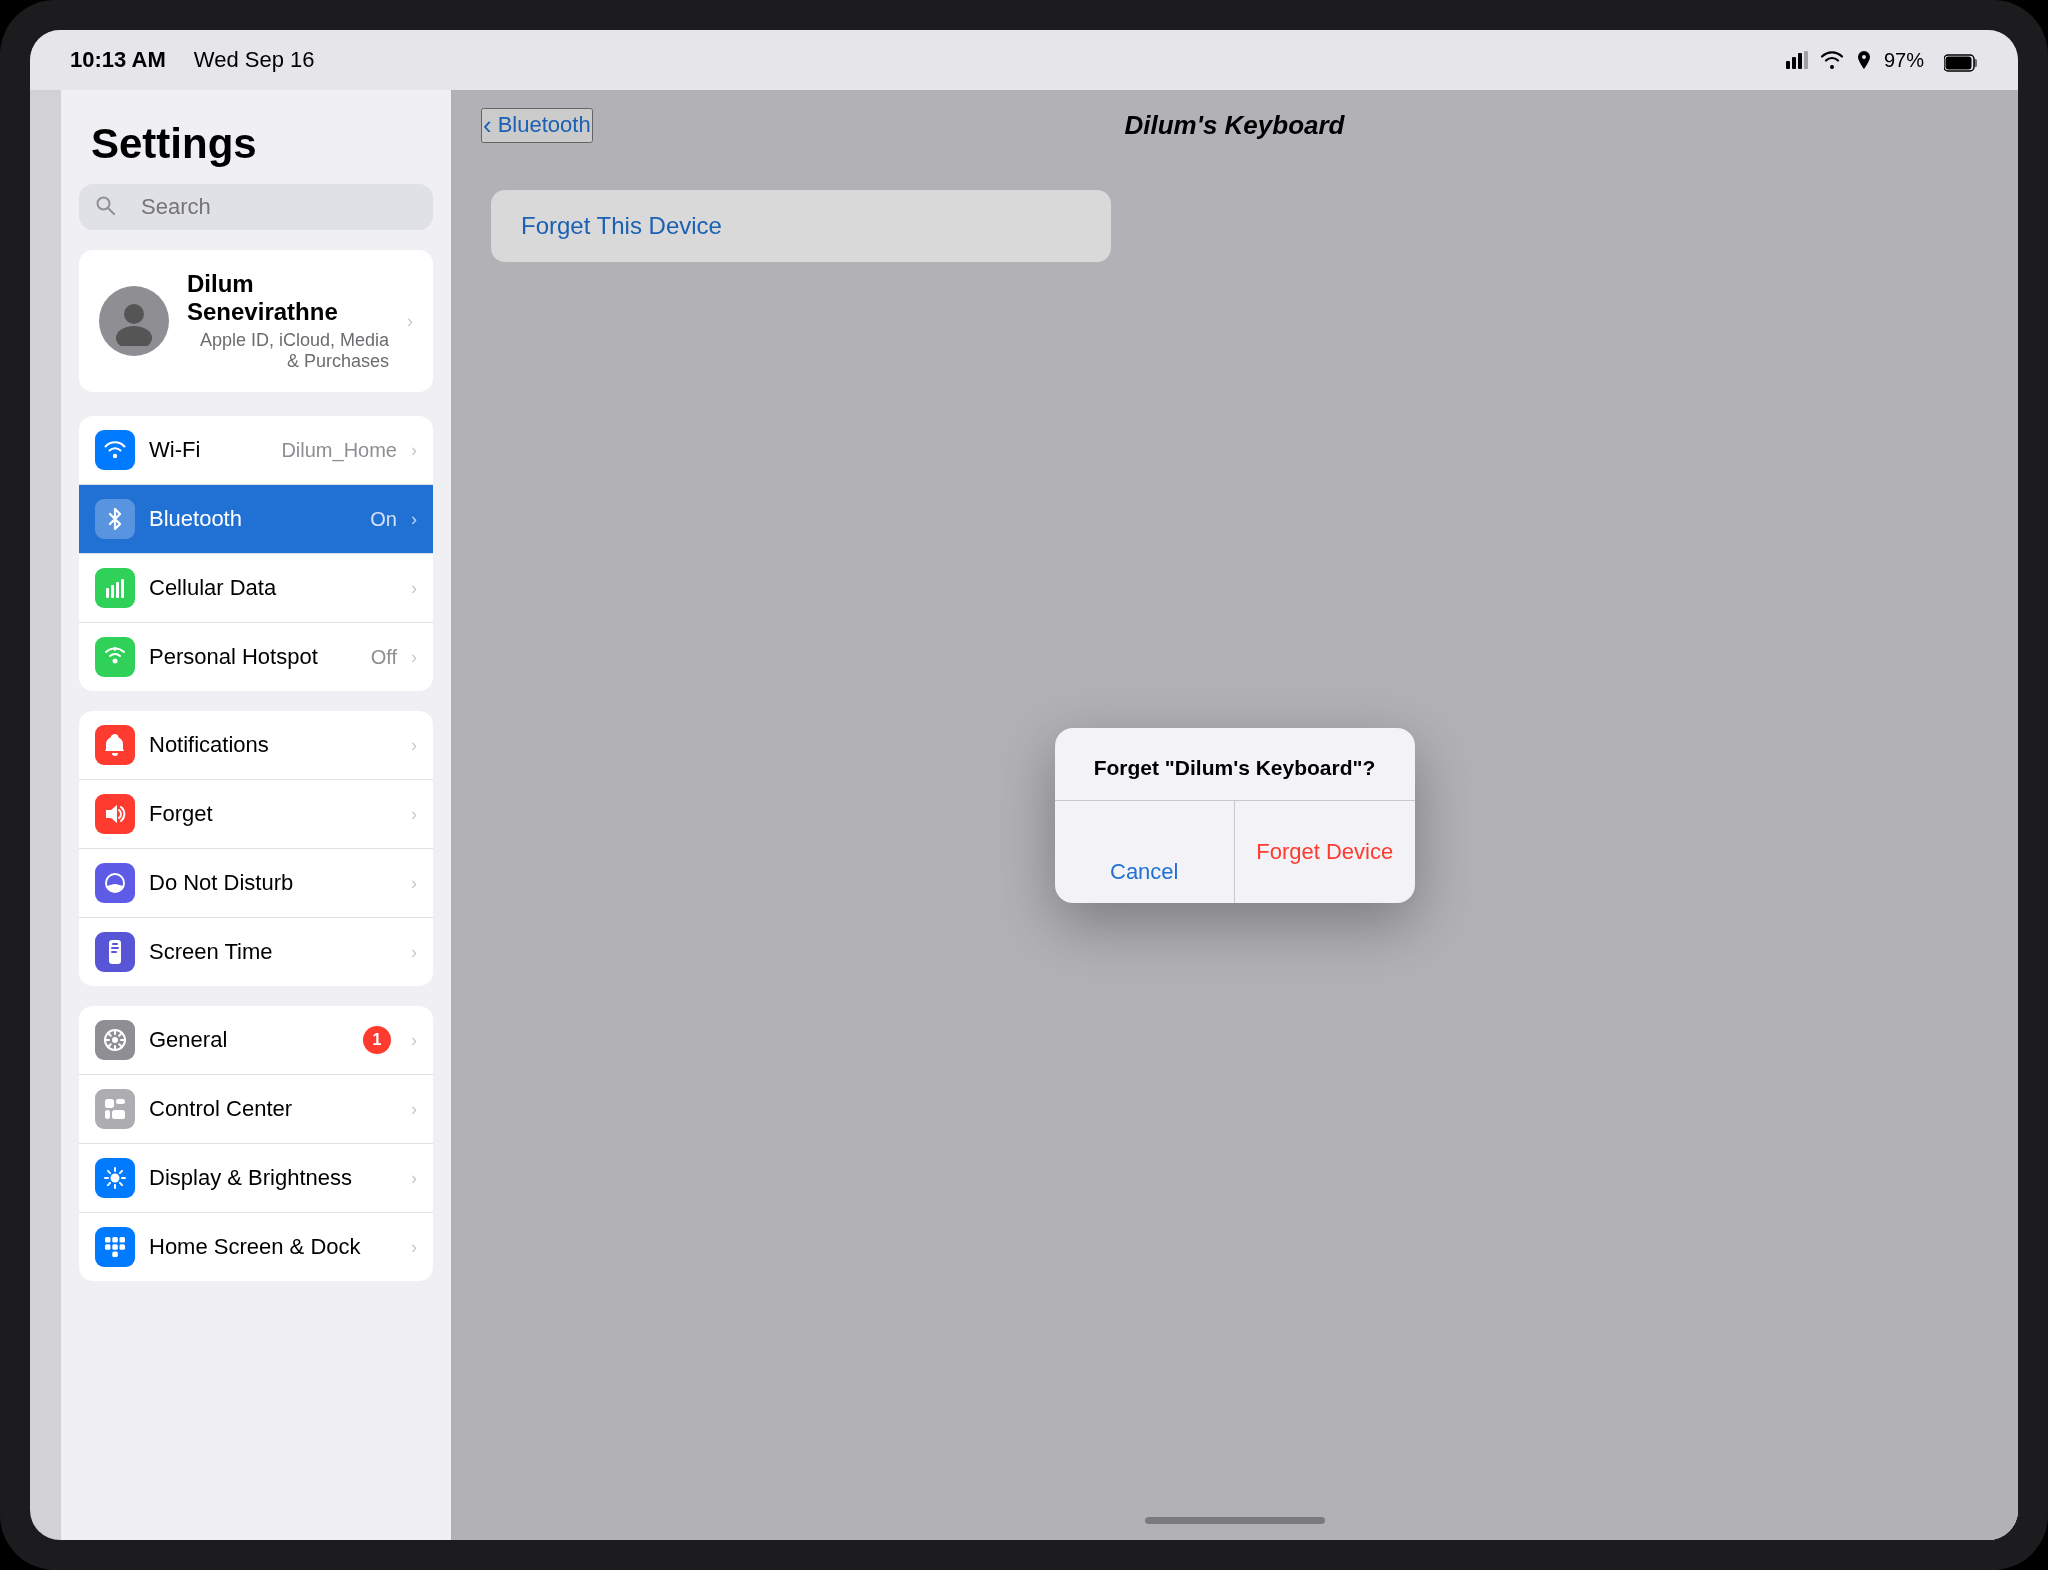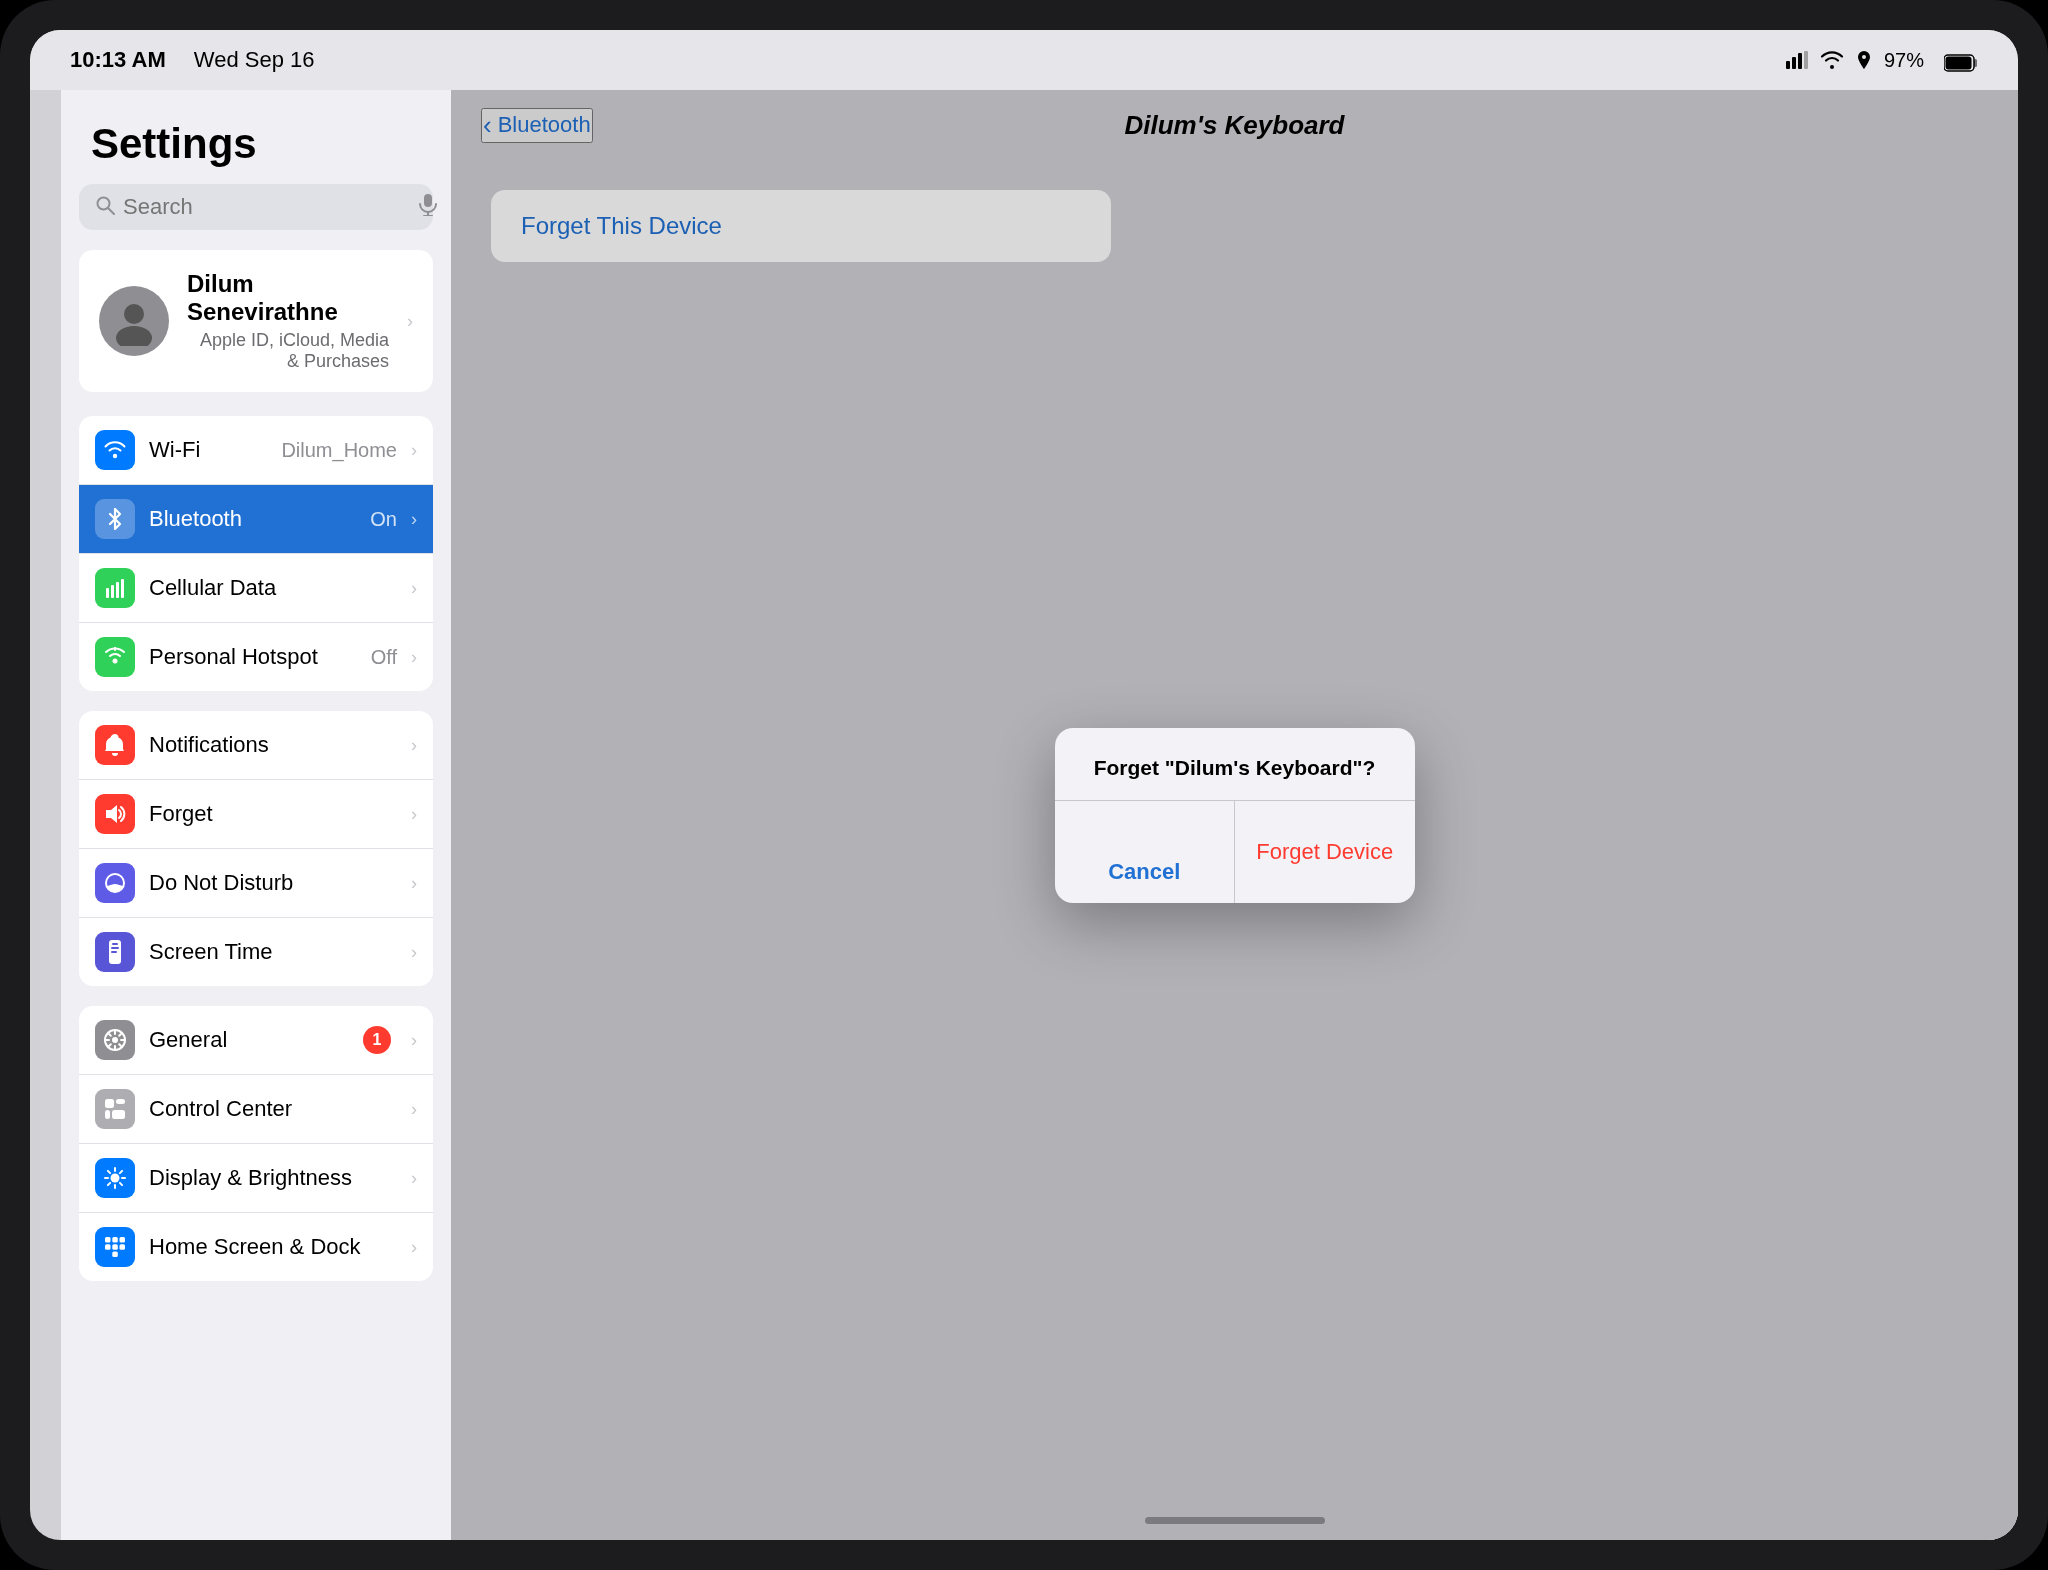--- a/index.html
+++ b/index.html
@@ -96,21 +96,21 @@
     }
 
     
     .search-bar {
       margin: 0 18px 20px 18px;
       background: #e0e0e7;
       border-radius: 14px;
       display: flex;
       align-items: center;
       padding: 10px 16px;
-      gap: 8px;
+      gap: 26px;
     }
 
     .search-icon-wrap {
       color: #8e8e93;
     }
 
     .search-input-field {
       background: none;
       border: none;
       outline: none;
@@ -359,21 +359,21 @@
       padding: 18px 10px;
       text-align: center;
       font-size: 22px;
       cursor: pointer;
       border: none;
       background: none;
     }
 
     .alert-btn-cancel {
       color: #2171d4;
-      font-weight: 700;
+      font-weight: 400;
       margin-top: 40px;
     }
 
     .alert-btn-forget {
       color: #ff3b30;
       font-weight: 400;
     }
 
     .alert-divider-v {
       width: 1px;

